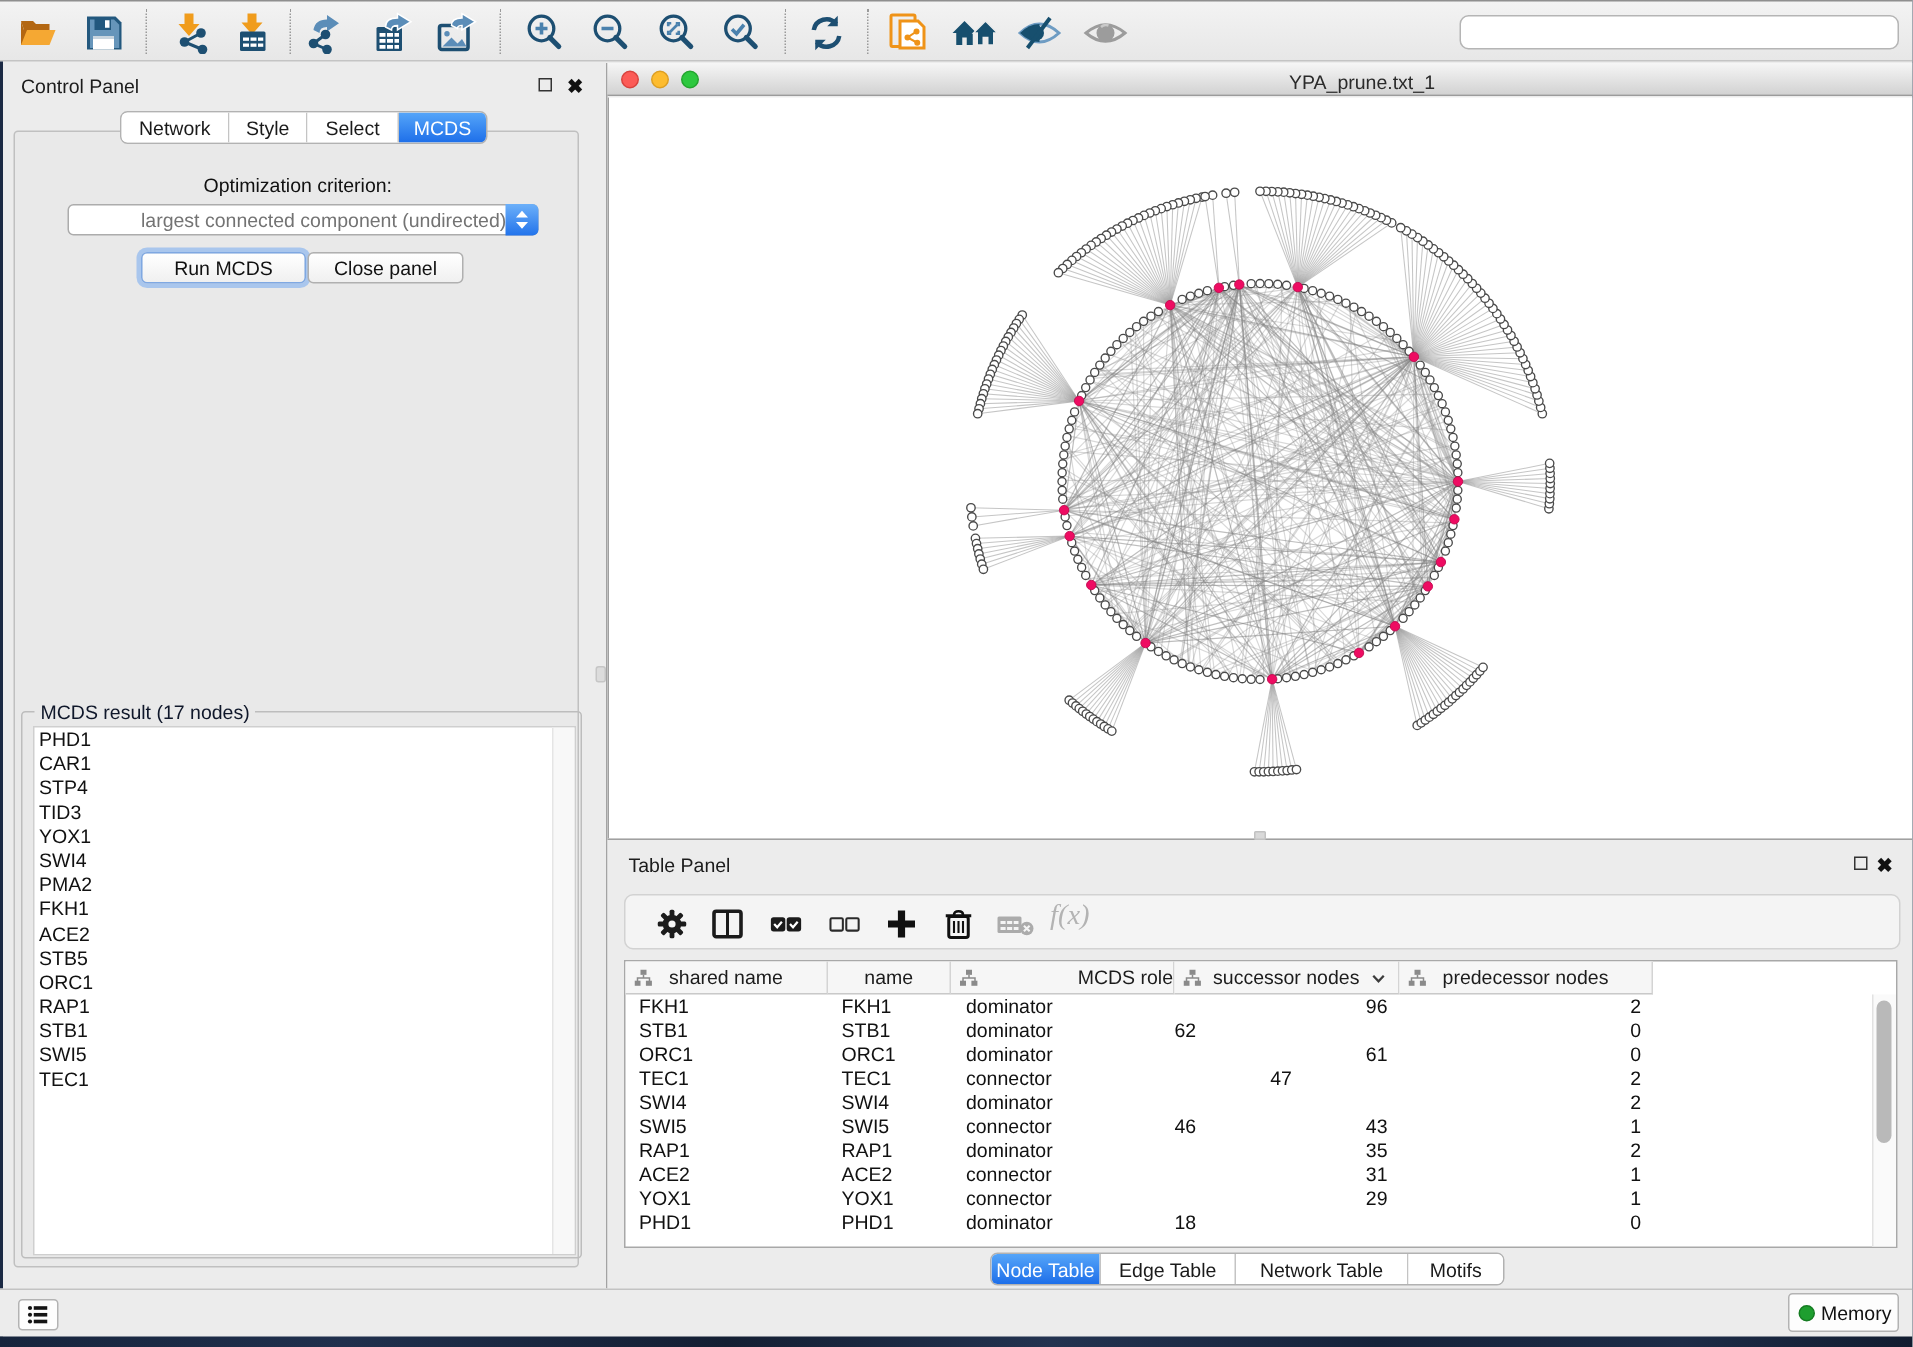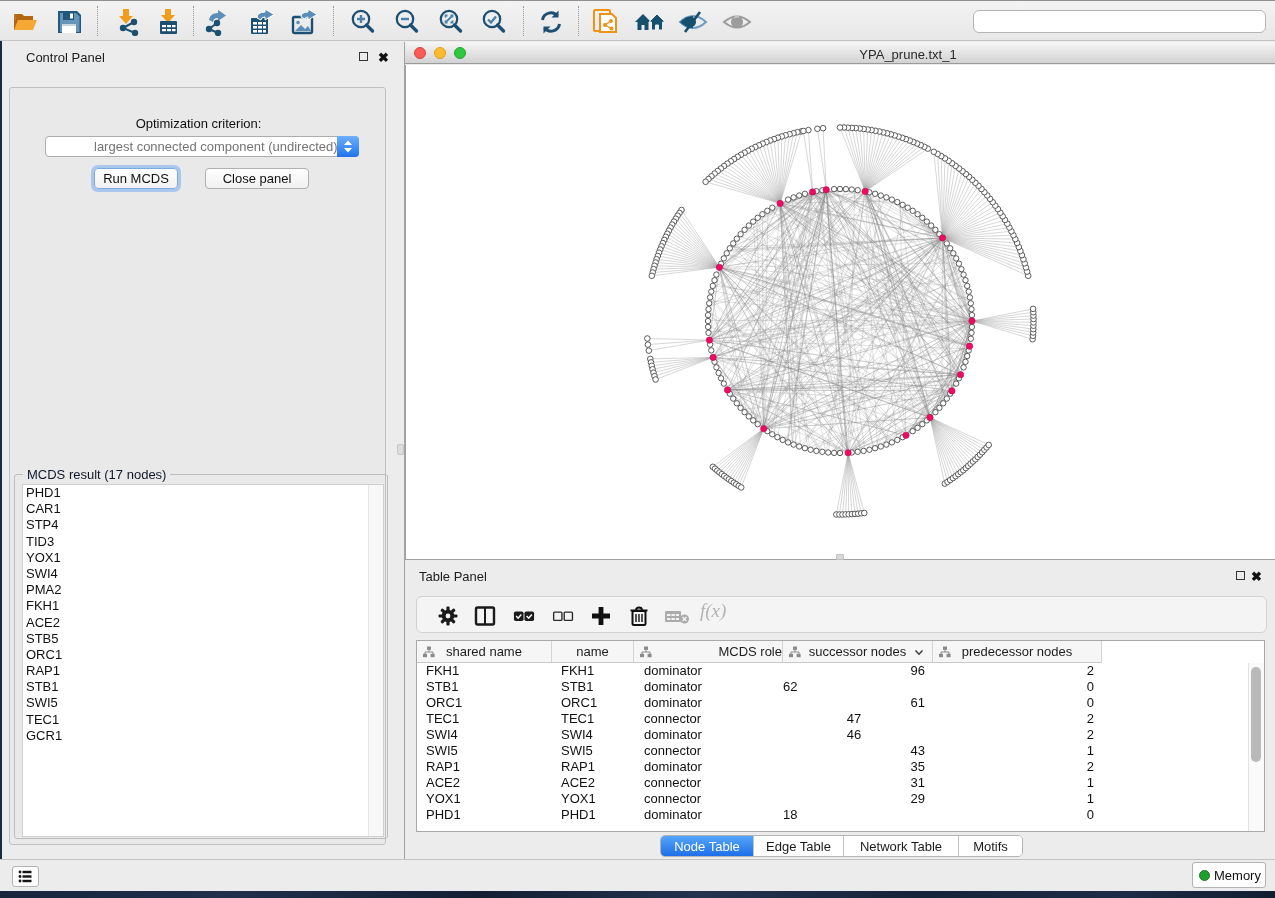--- a/index.html
+++ b/index.html
@@ -21,21 +21,21 @@
   #search-glyph { position:absolute; left:981px; top:13px; width:15px; height:15px; }
 
   
   #edge-left { left:0; top:41px; width:2px; height:850px; background:#1b2a44; }
   #wallpaper-bottom { left:0; top:891px; width:1275px; height:7px;
     background:linear-gradient(90deg,#17253d,#20304d 18%,#141f33 38%,#233350 55%,#16233a 72%,#1d2c47 88%,#121d30); }
 
   
   #control-panel { left:2px; top:42px; width:391px; height:817px; background:#ececec; }
   .panel-title { font-size:13px; color:#1c1c1c; }
-  #cp-title { left:12px; top:8px;margin-left:12px; }
+  #cp-title { left:12px; top:8px; }
   .float-icon { width:9px; height:9px; border:1px solid #333; background:transparent; }
   .close-icon { font-size:13px; color:#111; font-weight:bold; line-height:11px; }
   #cp-body { left:7px; top:45px; width:377px; height:758px; background:#e9e9e9;
     border:1px solid #c0c0c0; border-radius:3px; }
   .seg-tabs { position:absolute; display:flex; height:22px;
     border:1px solid #b2b2b2; border-radius:5px; background:#fff; overflow:hidden; }
   .seg-tab { display:flex; align-items:center; justify-content:center;
     font-size:13px; color:#1a1a1a; background:#fff; border-right:1px solid #c4c4c4;
     height:100%; }
   .seg-tab:last-child { border-right:none; }
@@ -45,21 +45,21 @@
   #criterion-select { left:35px; top:48px; width:314px; height:21px; background:#fff;
     border:1px solid #acacac; border-radius:4px; }
   #criterion-text { position:absolute; left:13px; top:2px; font-size:13px; color:#737373; white-space:nowrap;padding-left:35px; }
   #criterion-stepper { position:absolute; right:-1px; top:-1px; width:22px; height:21px;
     background:linear-gradient(#6cb0f9,#2273eb); border-radius:0 4px 4px 0; }
   #criterion-stepper svg { position:absolute; left:5px; top:3px; }
   .mac-btn { position:absolute; height:21px; background:linear-gradient(#ffffff,#f0f0f0);
     border:1px solid #b0b0b0; border-radius:4px; font-size:13px; color:#111;
     display:flex; align-items:center; justify-content:center;
     font-family:"Liberation Sans",sans-serif; }
-  #run-btn { left:84px; top:80px; width:84px;
+  #run-btn { left:84px; top:80px; width:110px;
     border:1px solid #7fa8e2; box-shadow:0 0 0 3px rgba(116,169,240,.55); }
   #closepanel-btn { left:195px; top:80px; width:104px; }
   #mcds-group { left:4px; top:386px; width:374px; height:365px;
     border:1px solid #bdbdbd; border-radius:3px; }
   #mcds-group-title { position:absolute; left:8px; top:-8px; background:#e9e9e9;
     padding:0 4px; font-size:13px; color:#0f172a; }
   #mcds-list { position:absolute; left:7px; top:9px; width:362px; height:353px;
     background:#fff; border:1px solid #cfcfcf; overflow:hidden; }
   #mcds-list .row { font-size:13px; color:#111; height:16.2px; line-height:16px; padding-left:3px; }
   #mcds-scroll { position:absolute; right:0; top:0; width:15px; height:100%;
@@ -280,24 +280,29 @@
             <div class="row">SWI4</div>
             <div class="row">PMA2</div>
             <div class="row">FKH1</div>
             <div class="row">ACE2</div>
             <div class="row">STB5</div>
             <div class="row">ORC1</div>
             <div class="row">RAP1</div>
             <div class="row">STB1</div>
             <div class="row">SWI5</div>
             <div class="row">TEC1</div>
-            <div class="row">GCR1</div>
           </div>
       </div>
     </div>
+    <div id="cp-tabs" class="seg-tabs">
+        <div class="seg-tab" style="width: 72px;">Network</div>
+        <div class="seg-tab" style="width: 52px;">Style</div>
+        <div class="seg-tab" style="width: 61px;">Select</div>
+        <div class="seg-tab sel" style="width: 58px;">MCDS</div>
+      </div>
   </div>
 
   <div id="v-split" class="abs"></div>
   <div id="v-grip" class="abs"></div>
 
   <div id="net-titlebar" class="abs"></div>
   <div id="light-red" class="abs light"></div>
   <div id="light-yellow" class="abs light"></div>
   <div id="light-green" class="abs light"></div>
   <div id="net-title" class="abs panel-title">YPA_prune.txt_1</div>
@@ -1312,21 +1317,21 @@
             <div class="td" style="width: 135px; text-align: left; padding-left: 9px;">TEC1</div>
             <div class="td" style="width: 82px; text-align: left; padding-left: 9px;">TEC1</div>
             <div class="td" style="width: 149px; text-align: left; padding-left: 10px;">connector</div>
             <div class="td" style="width: 150px; text-align: center; padding-right: 8px;">47</div>
             <div class="td" style="width: 169px; text-align: right; padding-right: 8px;">2</div>
           </div>
           <div class="tr">
             <div class="td" style="width: 135px; text-align: left; padding-left: 9px;">SWI4</div>
             <div class="td" style="width: 82px; text-align: left; padding-left: 9px;">SWI4</div>
             <div class="td" style="width: 149px; text-align: left; padding-left: 10px;">dominator</div>
-            <div class="td" style="width: 150px; text-align: center; padding-right: 8px;">46</div>
+            <div class="td" style="width: 150px; text-align: left; padding-right: 8px; margin-top: 16px;">46</div>
             <div class="td" style="width: 169px; text-align: right; padding-right: 8px;">2</div>
           </div>
           <div class="tr">
             <div class="td" style="width: 135px; text-align: left; padding-left: 9px;">SWI5</div>
             <div class="td" style="width: 82px; text-align: left; padding-left: 9px;">SWI5</div>
             <div class="td" style="width: 149px; text-align: left; padding-left: 10px;">connector</div>
             <div class="td" style="width: 150px; text-align: right; padding-right: 8px;">43</div>
             <div class="td" style="width: 169px; text-align: right; padding-right: 8px;">1</div>
           </div>
           <div class="tr">
@@ -1357,21 +1362,21 @@
             <div class="td" style="width: 150px; text-align: left; padding-right: 8px;">18</div>
             <div class="td" style="width: 169px; text-align: right; padding-right: 8px;">0</div>
           </div>
         </div>
       <div id="tp-scroll">
         <div id="tp-thumb"></div>
       </div>
     </div>
 
     <div id="tp-tabs" class="seg-tabs">
-        <div class="seg-tab sel" style="width: 93px;">Node Table</div>
+        <div class="seg-tab sel" style="width: 73px;">Node Table</div>
         <div class="seg-tab" style="width: 90px;">Edge Table</div>
         <div class="seg-tab" style="width: 115px;">Network Table</div>
         <div class="seg-tab" style="width: 63px;">Motifs</div>
       </div>
   </div>
 
   <div id="status-bar" class="abs"></div>
   <div id="list-btn" class="abs">
     <svg width="25" height="19" viewBox="0 0 25 19">
       <g fill="#141414">

